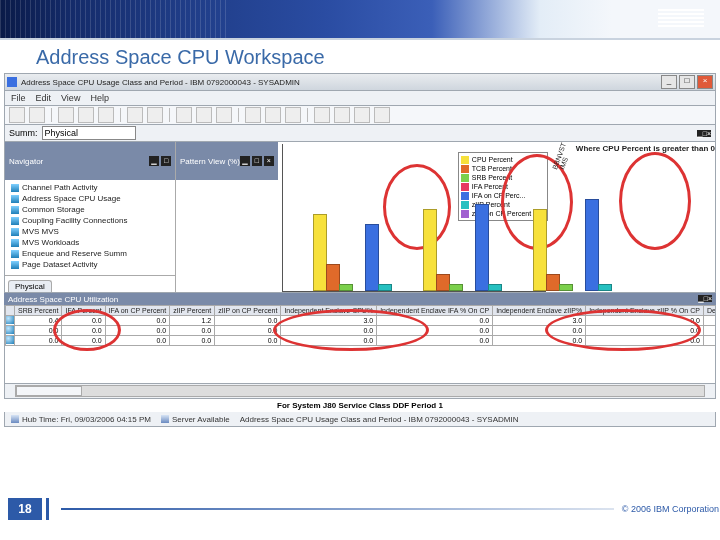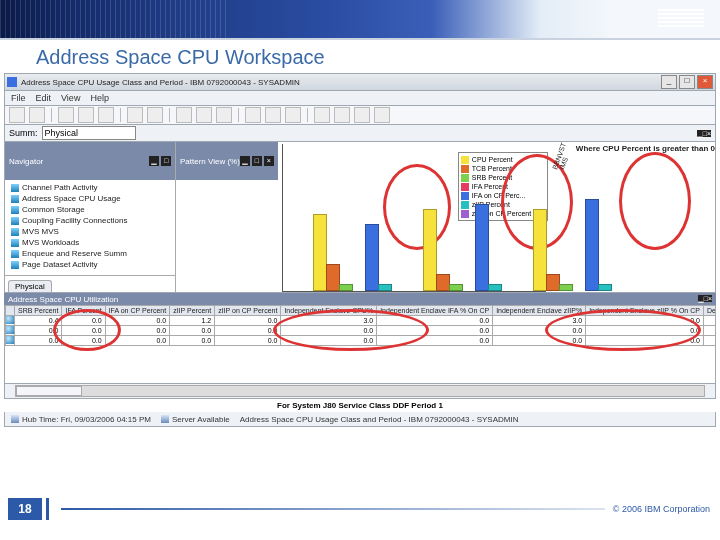--- a/index.html
+++ b/index.html
@@ -49,21 +49,21 @@
 .scrollrow .track{flex:1;height:10px;margin:0 10px;border:1px solid #aaa;background:#ddd;position:relative}
 .scrollrow .track span{position:absolute;left:0;top:0;bottom:0;width:64px;background:#f4f6f9;border:1px solid #aaa}
 .gridcap{font-size:8px;font-weight:bold;text-align:center;padding:2px 0}
 .statusbar{height:14px;border:1px solid #9fa7b0;border-top:none;background:#eef1f5;display:flex;align-items:center;gap:10px;padding:0 6px;font-size:8px;color:#333}
 .statusbar .sseg{display:flex;align-items:center;gap:3px}
 .statusbar .sseg i{width:8px;height:8px;background:linear-gradient(#d7e4f5,#6a8ac0);display:inline-block}
 .footer{position:absolute;left:0;right:0;bottom:16px;height:30px;display:flex;align-items:center}
 .footer .pn{width:34px;height:22px;background:#2d5aa8;color:#fff;font-size:12px;font-weight:bold;display:flex;align-items:center;justify-content:center;margin-left:8px}
 .footer .pnsep{width:3px;height:22px;background:#2d5aa8;margin:0 4px}
 .footer .fline{flex:1;height:2px;background:linear-gradient(to right,#2d5aa8,#dbe3ef);margin:0 8px}
-.footer .cp{font-size:9px;color:#2d5aa8;margin-right:10px}
+.footer .cp{font-size:9px;color:#2d5aa8;margin-right:1px}
 .hl{position:absolute;border:3px solid #d33;border-radius:50%;pointer-events:none}
 .bar{position:absolute;bottom:0;width:12px}
 </style>
 </head>
 <body>
 
 <div class="slide">
 
   <div class="topbar">
     <div class="bands"></div>

